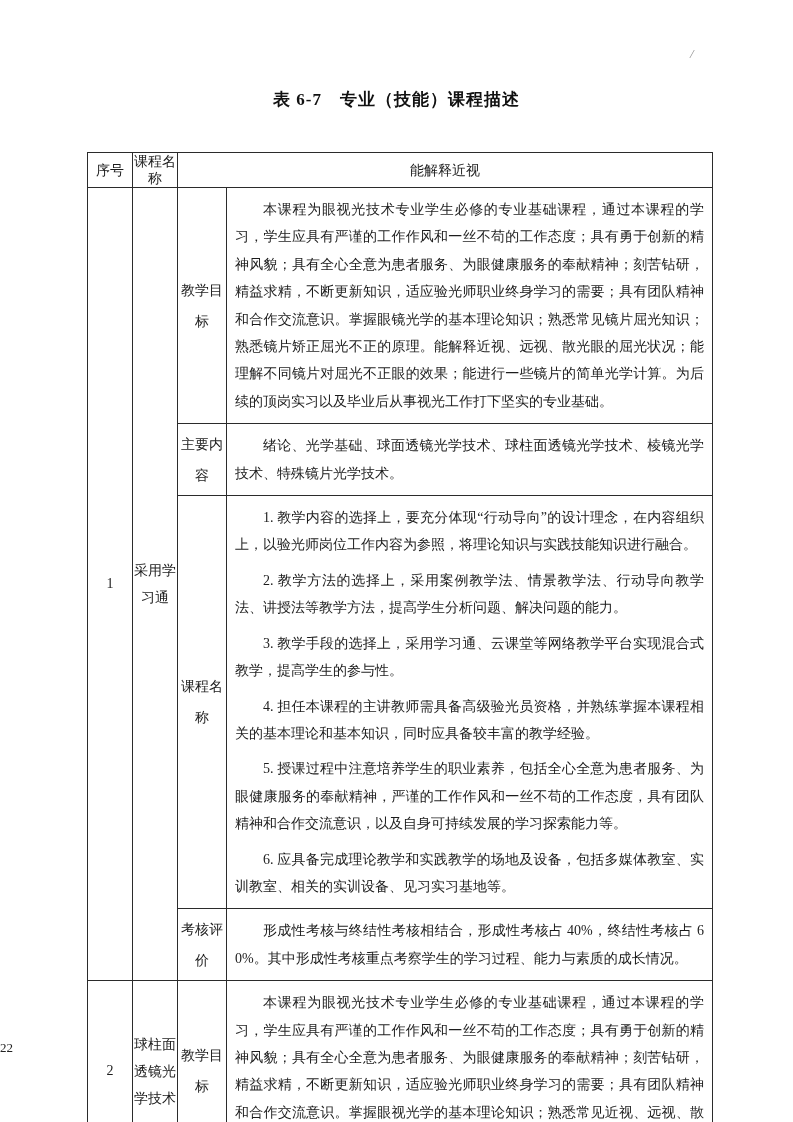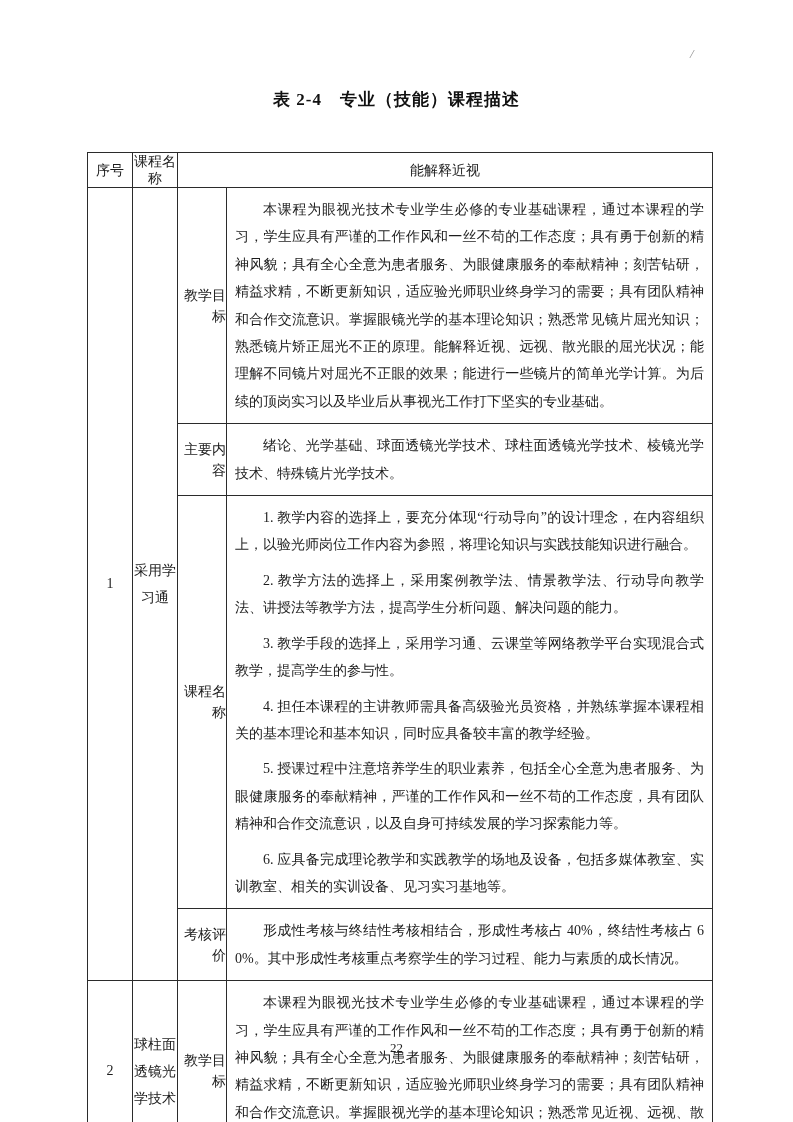--- a/index.html
+++ b/index.html
@@ -63,54 +63,54 @@
     text-align: center;
     line-height: 20px;
   }
   td.c-name {
     text-align: center;
     line-height: 27px;
     padding: 1px 3px;
     word-break: break-all;
   }
   td.c-label {
-    text-align: right;
-    line-height: 21px;
+    text-align: center;
+    line-height: 31px;
     padding: 1px 5px;
     word-break: break-all;
   }
   td.c-content {
     padding: 2px 7px;
     vertical-align: middle;
   }
   td.c-content p {
     margin: 8px;
     text-indent: 2em;
     text-align: justify;
     line-height: 27.4px;
     word-break: break-all;
   }
   .page-number {
     position: absolute;
     top: 1040px;
     left: 0;
     width: 100%;
-    text-align: center;
+    text-align: left;
     font-size: 13px;
     color: #222222;
   }
 </style>
 </head>
 <body>
 
 <div class="page">
 
   <div class="corner-mark">/</div>
 
-  <div class="doc-title">表 2-4　专业（技能）课程描述</div>
+  <div class="doc-title">表 6-7　专业（技能）课程描述</div>
 
   <table class="course-table">
     <colgroup>
       <col style="width:45px">
       <col style="width:45px">
       <col style="width:49px">
       <col style="width:486px">
     </colgroup>
 
     <tbody>

